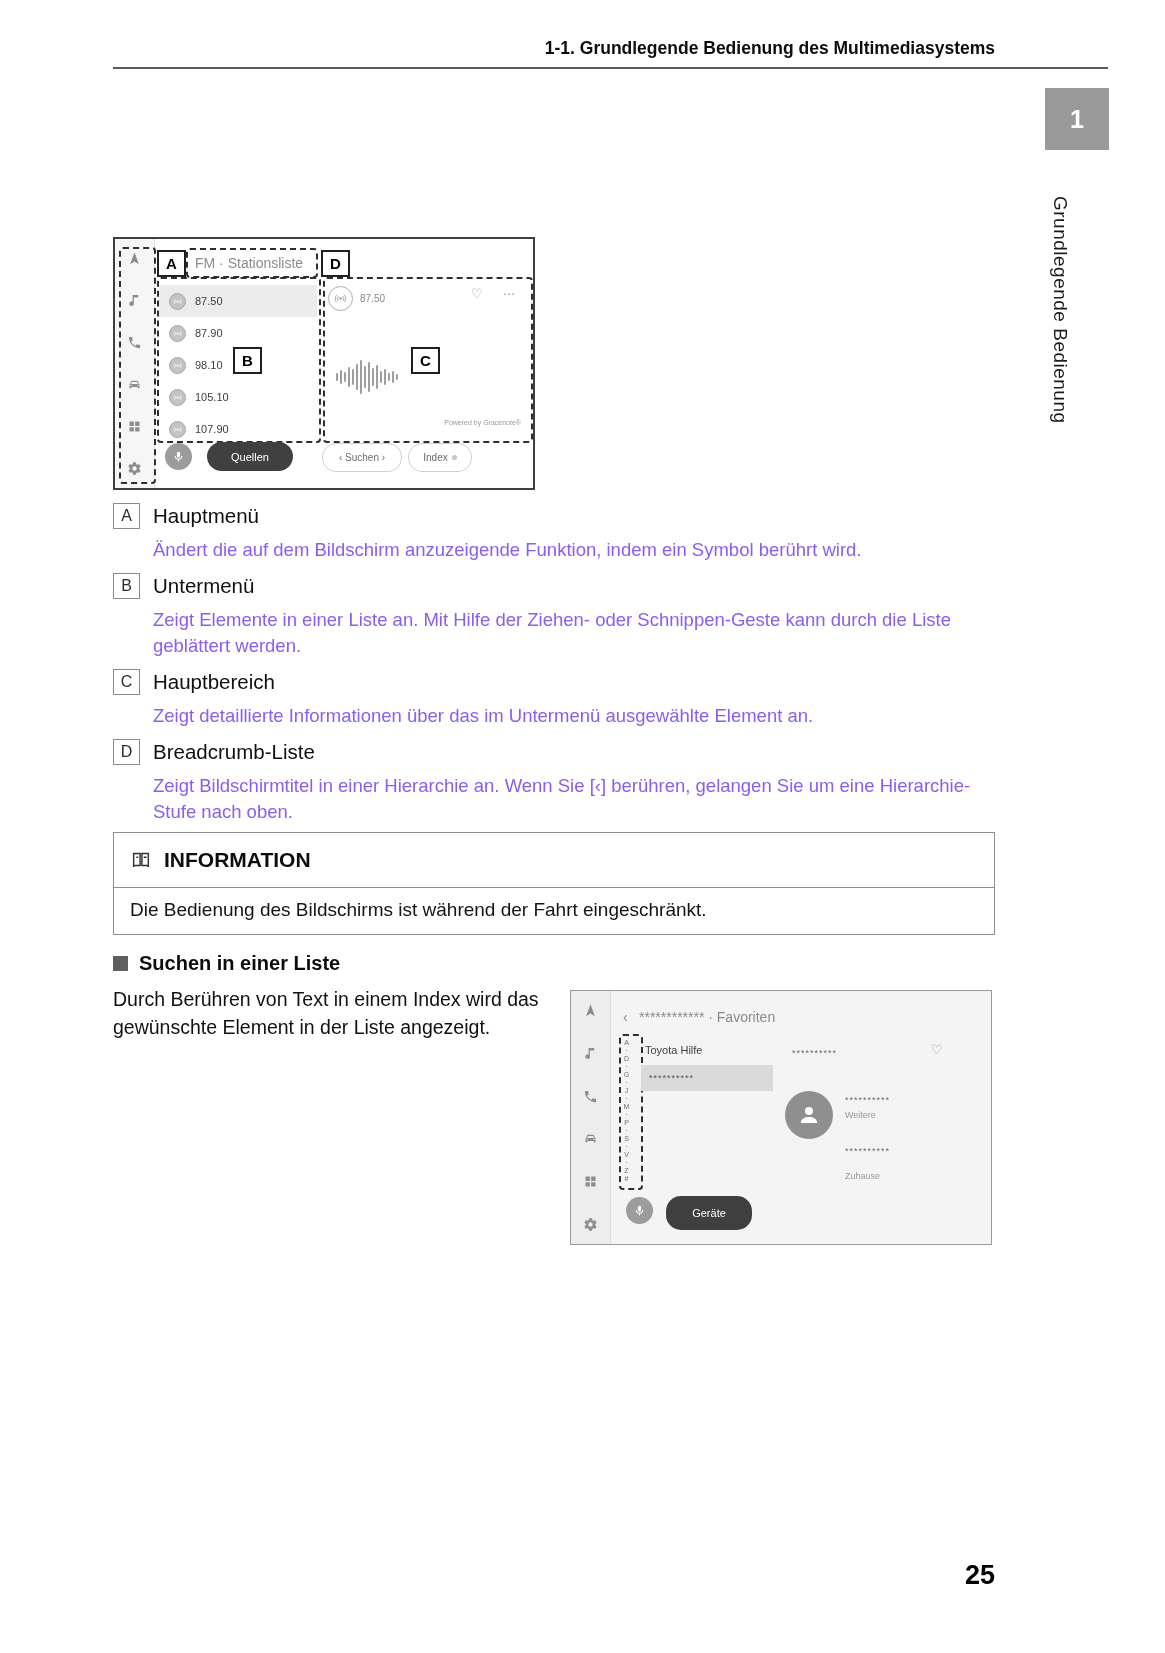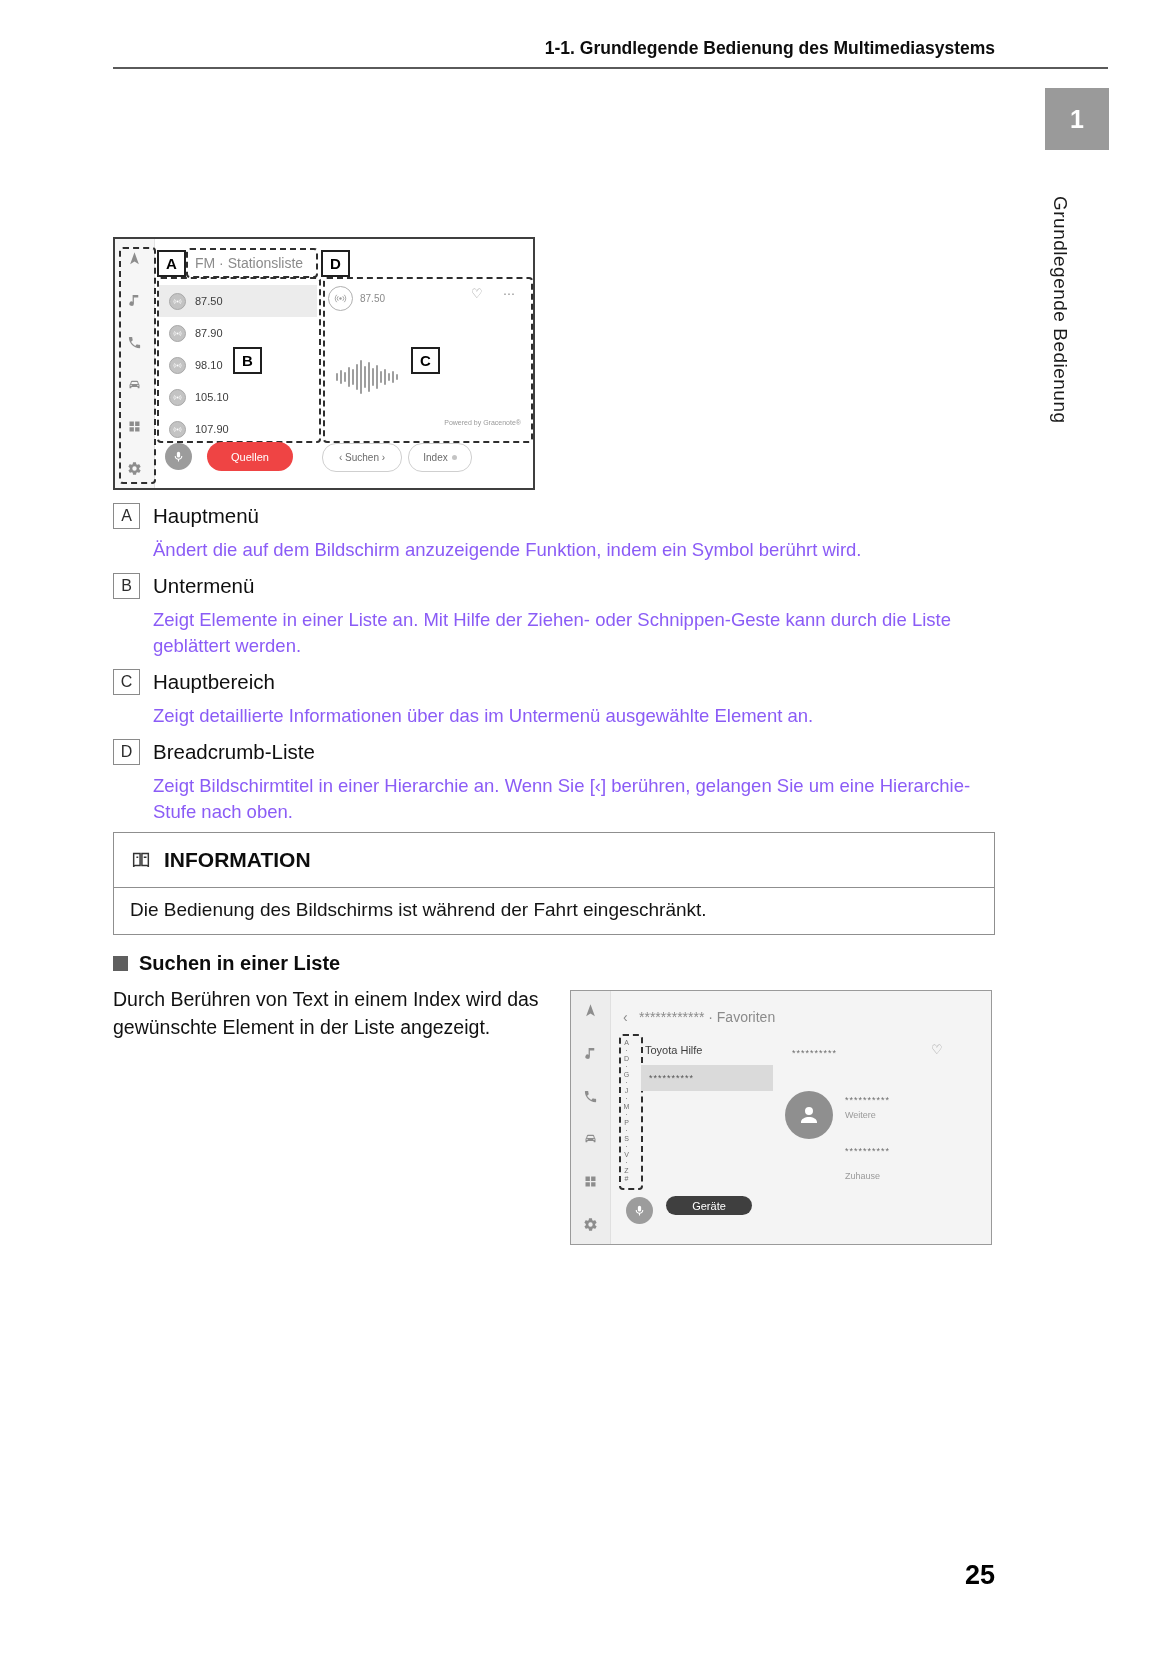--- a/index.html
+++ b/index.html
@@ -26,21 +26,21 @@
   .shot{position:absolute;box-sizing:border-box;background:#fff;}
   .shot1{left:113px;top:237px;width:422px;height:253px;border:2px solid #3f3f3f;}
   .shot2{left:570px;top:990px;width:422px;height:255px;border:1px solid #9a9a9a;background:#f4f4f4;}
   .sbar{position:absolute;left:0;top:0;width:40px;height:100%;background:#f6f6f6;border-right:1px solid #e3e3e3;
         display:flex;flex-direction:column;justify-content:space-between;align-items:center;padding:12px 0;box-sizing:border-box;}
   .ic{width:15px;height:15px;fill:#8d8d8d;display:block;}
   .dash{position:absolute;border:2px dashed #2e2e2e;border-radius:4px;}
   .tag{position:absolute;width:25px;height:23px;background:#fff;border:2px solid #1f1f1f;z-index:6;
        display:flex;align-items:center;justify-content:center;font-size:15px;font-weight:bold;color:#000;}
   .crumb{position:absolute;font-size:14px;color:#8b8b8b;white-space:nowrap;}
-  .pill-dark{position:absolute;border-radius:15px;background:#ef4444;color:#fff;font-size:11px;
+  .pill-dark{position:absolute;border-radius:15px;background:#404040;color:#fff;font-size:11px;
              display:flex;align-items:center;justify-content:center;}
   .pill-light{position:absolute;border-radius:14px;background:#fff;border:1px solid #cfcfcf;color:#6b6b6b;
               font-size:10px;display:flex;align-items:center;justify-content:center;gap:4px;}
   .micbtn{position:absolute;width:27px;height:27px;border-radius:50%;background:#9c9c9c;
           display:flex;align-items:center;justify-content:center;}
   .micbtn .ic{width:13px;height:13px;fill:#fff;}
 
   
   .stations{position:absolute;left:44px;top:46px;width:158px;}
   .st-row{height:32px;display:flex;align-items:center;gap:9px;font-size:11px;color:#3c3c3c;padding-left:10px;}
@@ -349,18 +349,18 @@
     <div class="ast" style="left:274px;top:104px;">**********</div>
     <div class="sub" style="left:274px;top:119px;">Weitere</div>
     <div class="ast" style="left:274px;top:155px;">**********</div>
     <div class="sub" style="left:274px;top:180px;">Zuhause</div>
 
     <div class="micbtn" style="left:55px;top:206px;">
       <svg class="ic">
           <use href="#i-mic"></use>
         </svg>
     </div>
-    <div class="pill-dark" style="left:95px;top:205px;width:86px;height:19px;background:#3f3f3f;">Geräte</div>
+    <div class="pill-dark" style="left:95px;top:205px;width:86px;height:34px;background:#3f3f3f;">Geräte</div>
   </div>
 
   <div class="page-num">25</div>
 
 </div>
 
 </body></html>

